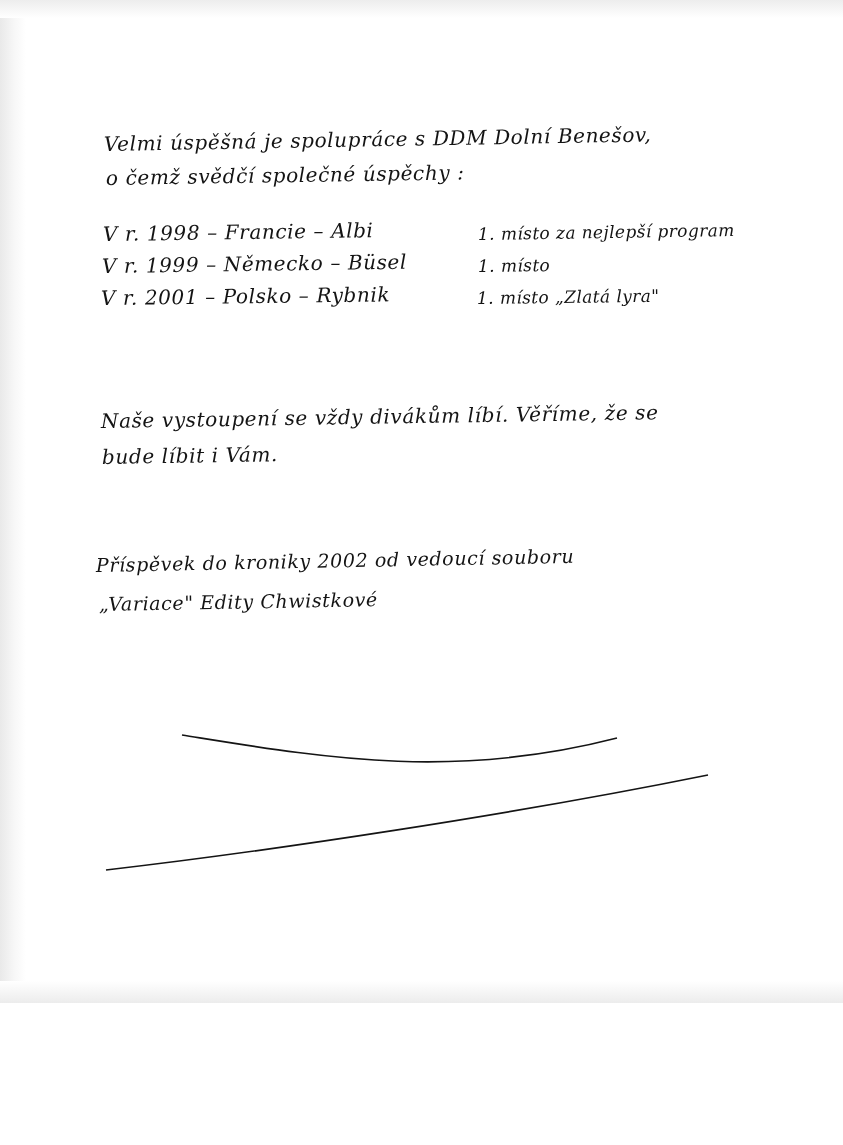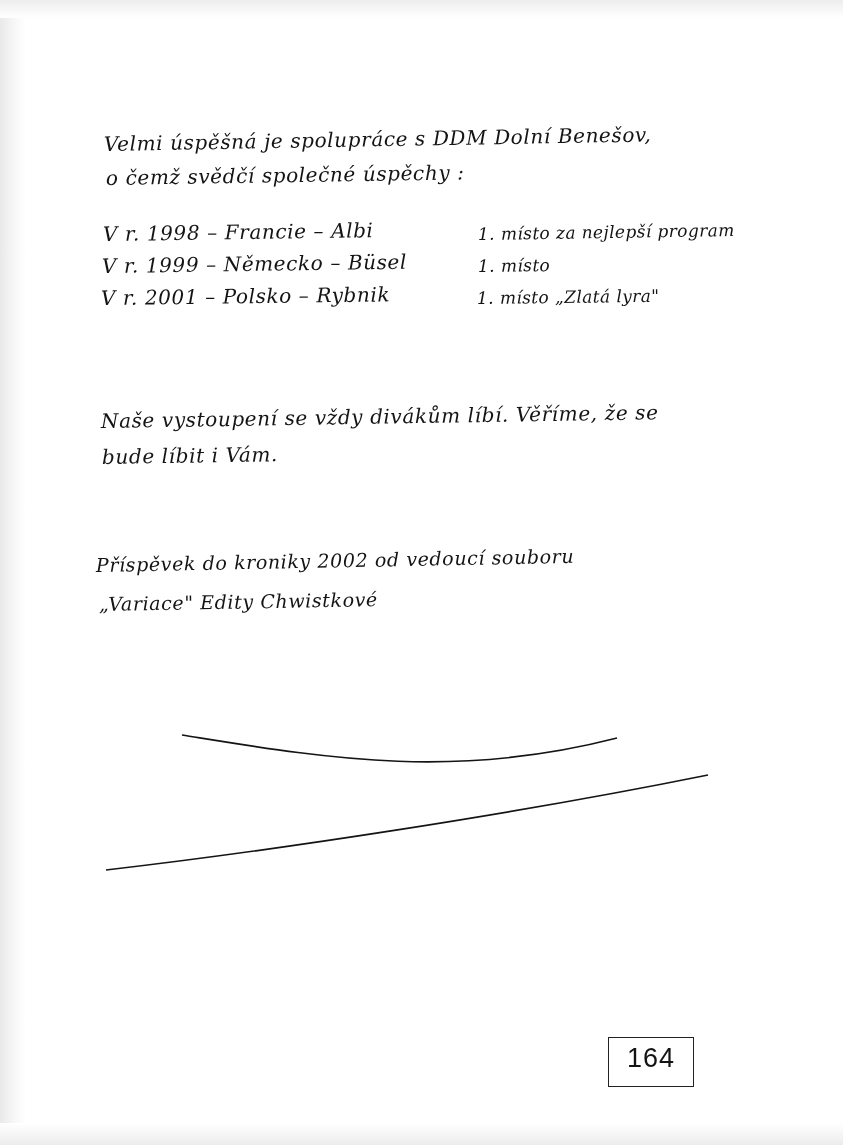--- a/index.html
+++ b/index.html
@@ -6,21 +6,21 @@
     margin: 0;
     padding: 0;
     background: #ffffff;
   }
   body {
     font-family: "Liberation Serif", serif;
   }
   .page {
     position: relative;
     width: 843px;
-    height: 1145px;
+    height: 1003px;
     background: #ffffff;
     overflow: hidden;
   }
   
   .scan-edge-left {
     position: absolute;
     left: 0; top: 0;
     width: 26px; height: 1145px;
     background: linear-gradient(to right, #e9e9e9 0%, #f7f7f7 55%, #ffffff 100%);
     pointer-events: none;

